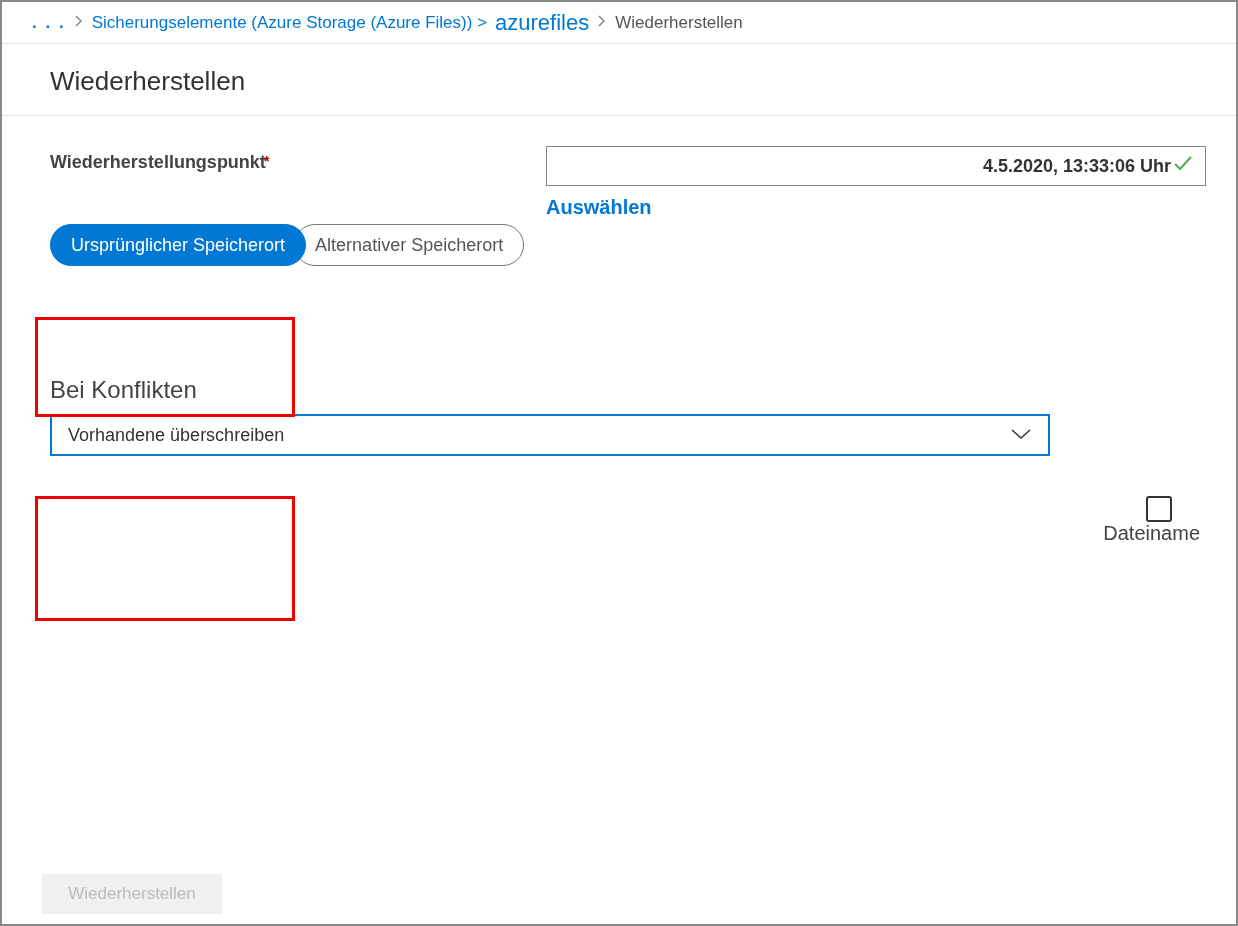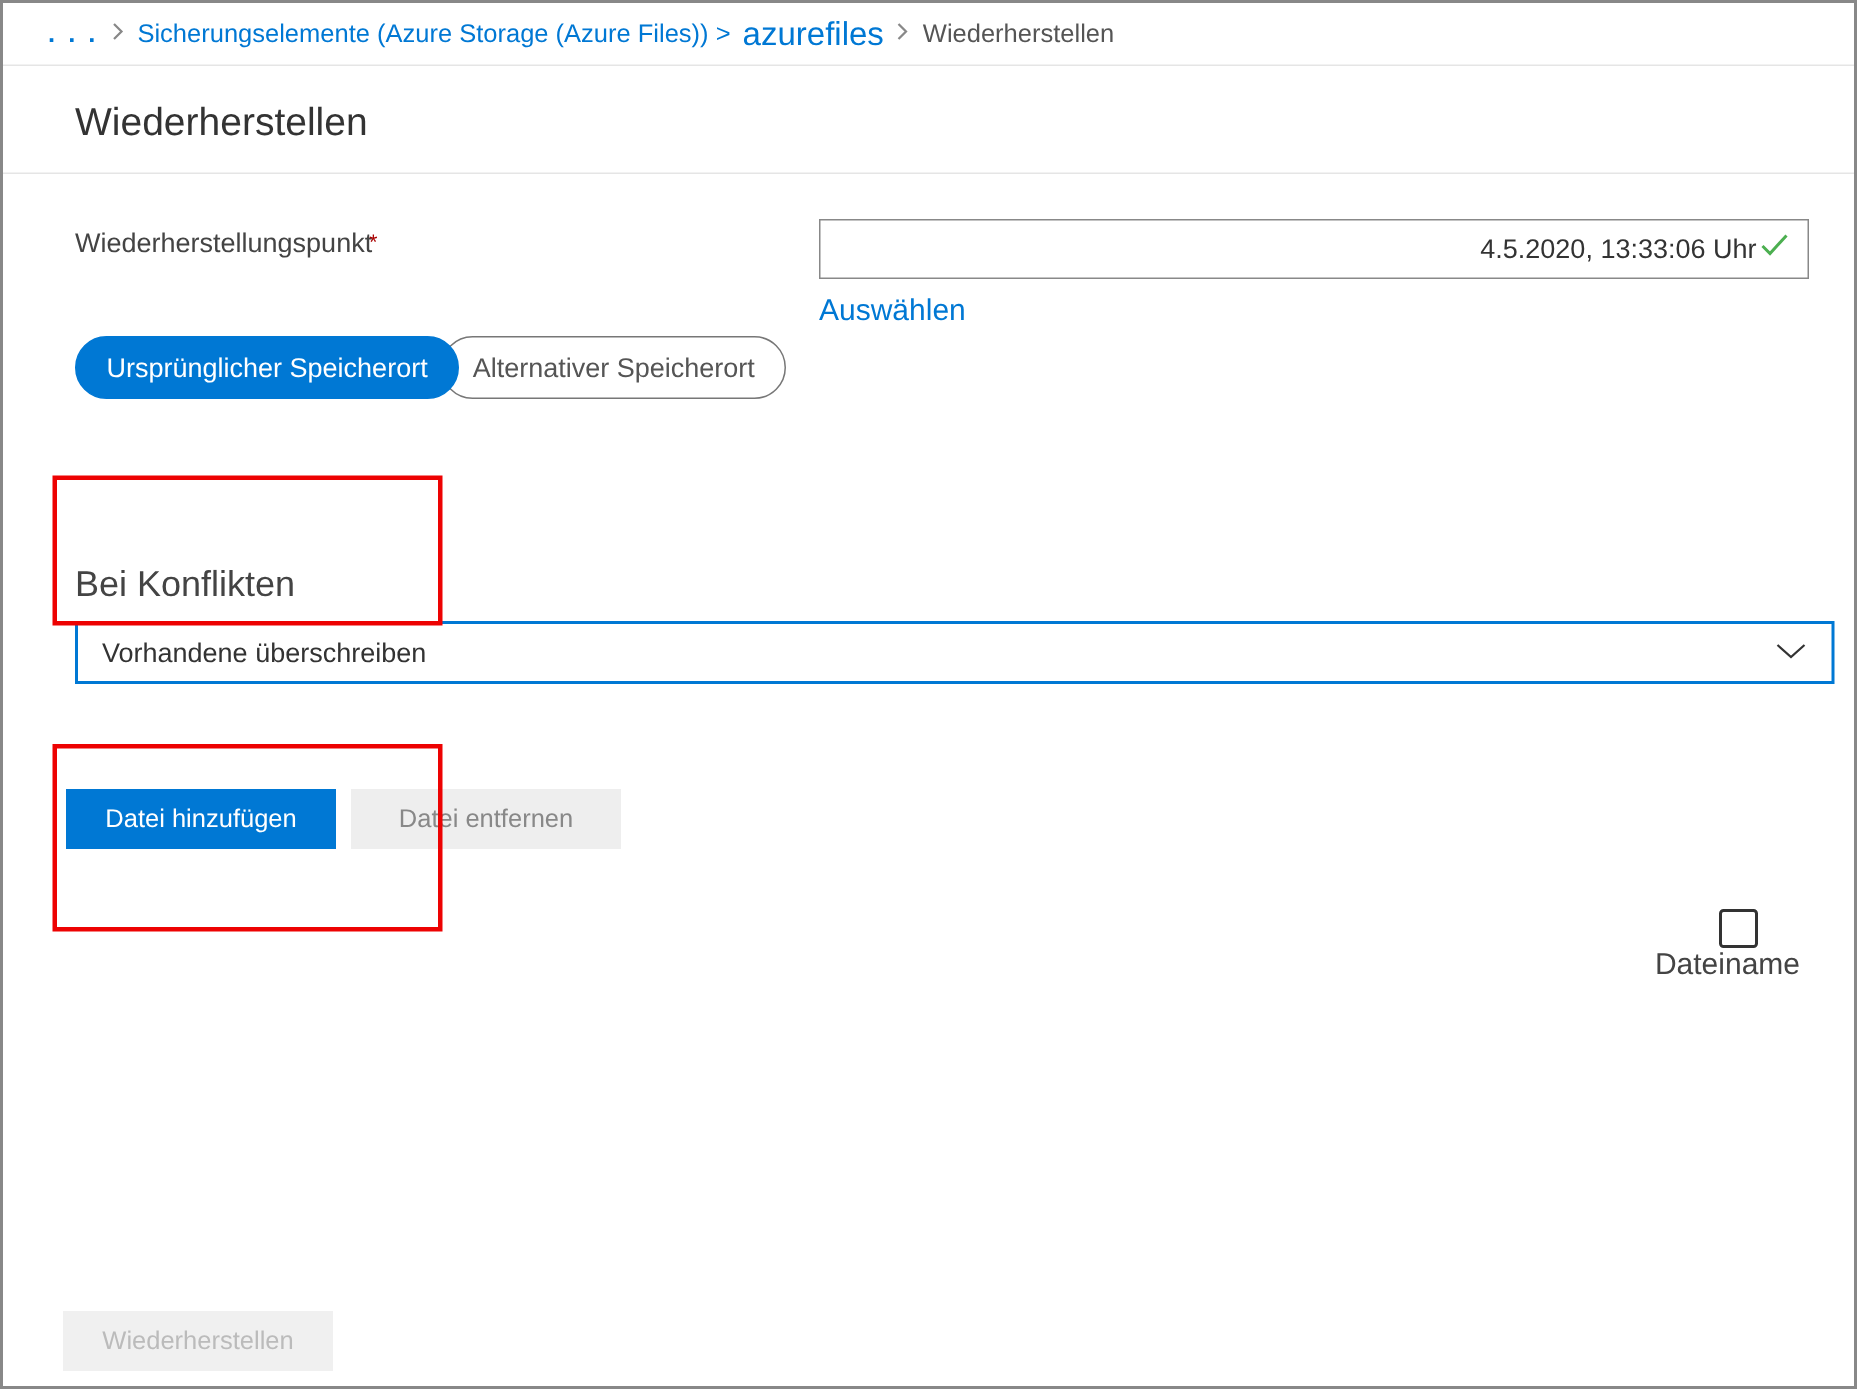--- a/index.html
+++ b/index.html
@@ -34,20 +34,21 @@
       font-size: 26px;
       color: #333;
       font-weight: 400;
     }
     .content {
       padding: 30px 30px 0 48px;
     }
     .form-row {
       display: flex;
       align-items: flex-start;
+      font-weight: bold;
     }
     .label-col {
       width: 500px;
       font-size: 18px;
       color: #444;
       padding-top: 6px;
       position: relative;
     }
     .required-star {
       color: #a00;
@@ -115,21 +116,21 @@
     .pill + .pill { margin-left: -12px; }
     .conflicts-label {
       font-size: 24px;
       color: #444;
       margin-top: 110px;
     }
     .dropdown {
       margin-top: 10px;
       border: 2px solid #0078d4;
       height: 42px;
-      width: 1173px;
+      width: 1000px;
       display: flex;
       align-items: center;
       justify-content: space-between;
       padding: 0 16px;
       font-size: 18px;
       color: #333;
       cursor: pointer;
     }
     .chevron-down svg { stroke: #333; }
     .button-row {
@@ -261,24 +262,20 @@
   <div class="conflicts-label">Bei Konflikten</div>
   <div class="dropdown">
     <span>Vorhandene überschreiben</span>
     <span class="chevron-down">
       <svg width="22" height="14" viewBox="0 0 22 14">
           <path d="M2 3 L11 11 L20 3" stroke="#333" stroke-width="1.5" fill="none"></path>
         </svg>
     </span>
   </div>
 
-  <div class="button-row">
-    <button class="btn primary">Datei hinzufügen</button>
-    <button class="btn secondary">Datei entfernen</button>
-  </div>
 
   <div class="table-header">
     <div class="checkbox"></div>
     <div class="col-filename">Dateiname</div>
     <div class="sort-icon">
       <svg width="26" height="22" viewBox="0 0 26 22">
         <path d="M7 18 L7 4 M3 8 L7 4 L11 8" stroke="#333" stroke-width="1.5" fill="none"></path>
         <path d="M19 4 L19 18 M15 14 L19 18 L23 14" stroke="#333" stroke-width="1.5" fill="none"></path>
       </svg>
     </div>

